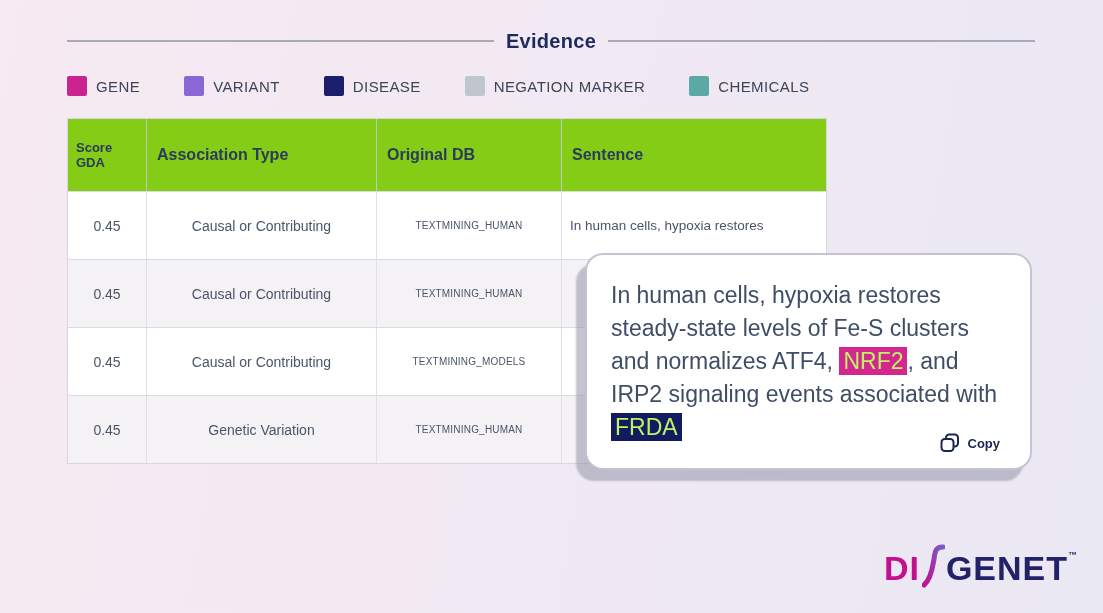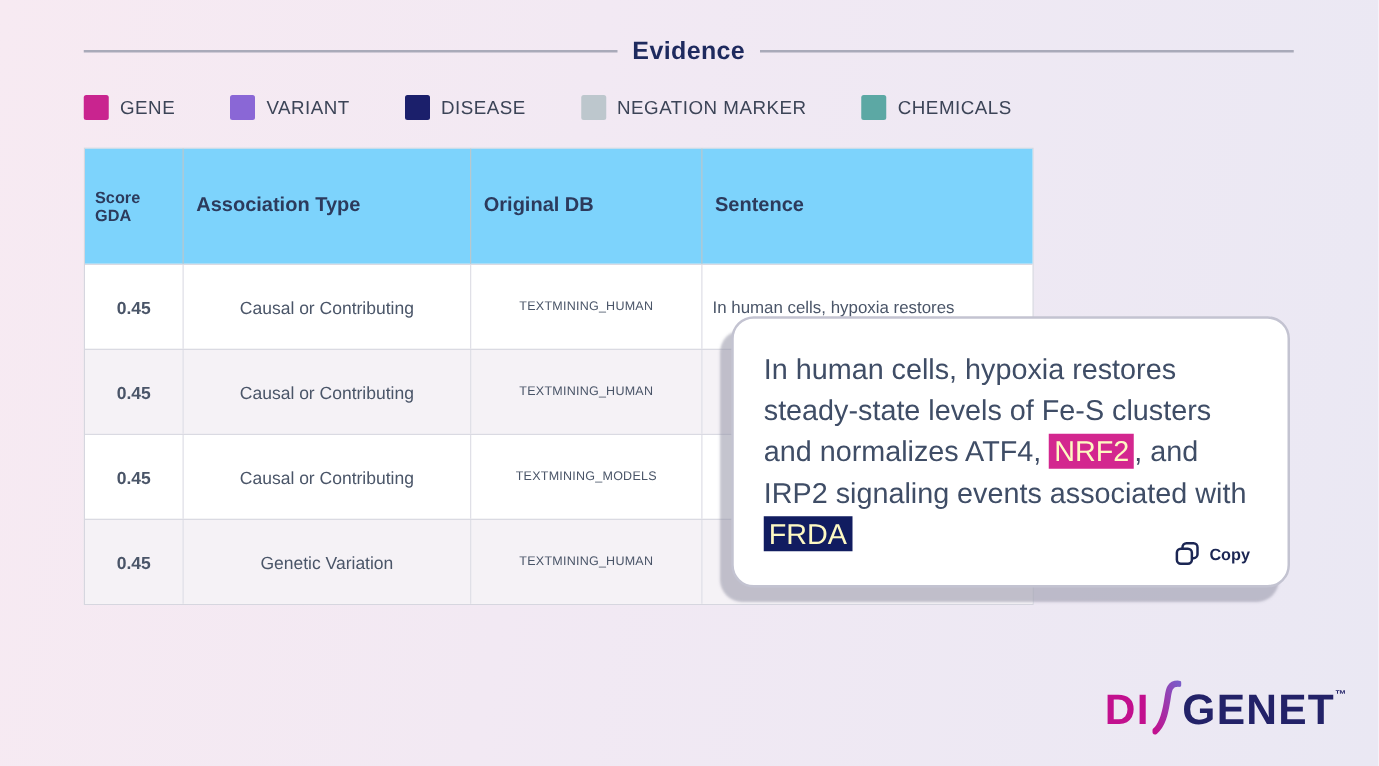--- a/index.html
+++ b/index.html
@@ -27,48 +27,48 @@
   .legend-item { display:flex; align-items:center; gap:9px; }
   .legend-swatch { width:20px; height:20px; border-radius:2px; display:inline-block; }
   .legend-label { font-size:15px; color:#3c4457; letter-spacing:.4px; }
 
   
   .evidence-table {
     position:absolute; left:67px; top:118px; width:760px;
     border:1px solid #d6d6df; background:#fff;
   }
   .t-row { display:grid; grid-template-columns:78px 230px 185px 267px; }
-  .t-head { background:#7dd3fc; height:92px; }
+  .t-head { background:#84cc16; height:72px; }
   .t-head .t-cell {
     display:flex; align-items:center; justify-content:flex-start;
     padding:0 8px 0 10px; font-weight:700; color:#2c3a5c; font-size:16px;
     border-left:1px solid #b8c8cd;
   }
   .t-head .t-cell:first-child { border-left:none; font-size:13px; line-height:15px; padding-left:8px; }
   .t-body .t-row { height:68px; border-top:1px solid #dadae2; }
   .t-body .t-row:nth-child(even) { background:#f5f2f6; }
   .t-body .t-cell {
     display:flex; align-items:center; justify-content:center;
     color:#4a5568; font-size:14px; border-left:1px solid #e0e0e7; overflow:hidden;
   }
-  .t-body .t-cell:first-child { border-left:none;font-weight:bold; }
+  .t-body .t-cell:first-child { border-left:none; }
   .t-body .t-cell.c-db { font-size:10px; letter-spacing:.2px; }
   .t-body .t-cell.c-sentence {
     justify-content:flex-start; padding:0 6px 0 8px; font-size:13.5px; white-space:nowrap;
   }
 
   
   .popup {
     position:absolute; left:585px; top:253px; width:447px; height:217px;
     background:#fff; border:2px solid #c3c3d1; border-radius:18px;
     box-shadow:-9px 11px 2px rgba(148,148,165,.55);
     padding:24px 26px 16px 24px; z-index:5;
   }
   .popup-sentence { font-size:23px; line-height:33px; color:#3f4d66; }
-  .popup-sentence .hl { color:#fef9c3; padding:1px 4px; }
+  .popup-sentence .hl { color:#bef264; padding:1px 4px; }
   .copy-btn {
     position:absolute; right:30px; bottom:14px;
     display:flex; align-items:center; gap:7px; cursor:pointer;
   }
   .copy-btn svg { display:block; }
   .copy-label { font-size:13px; font-weight:700; color:#1b2653; }
 
   
   .logo {
     position:absolute; right:26px; top:546px; height:44px;

